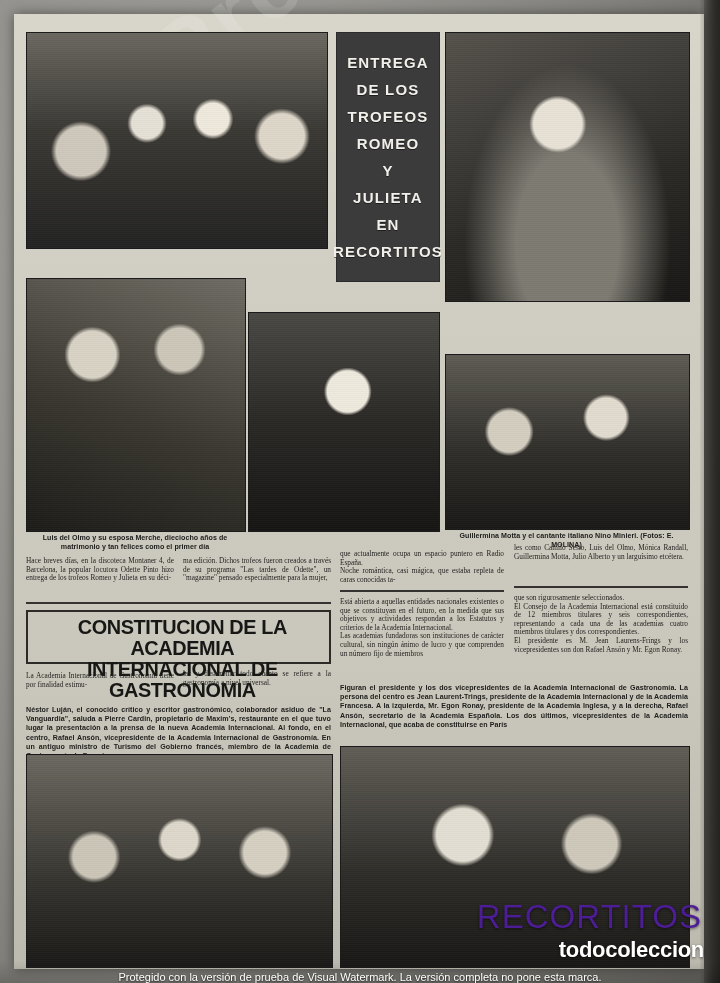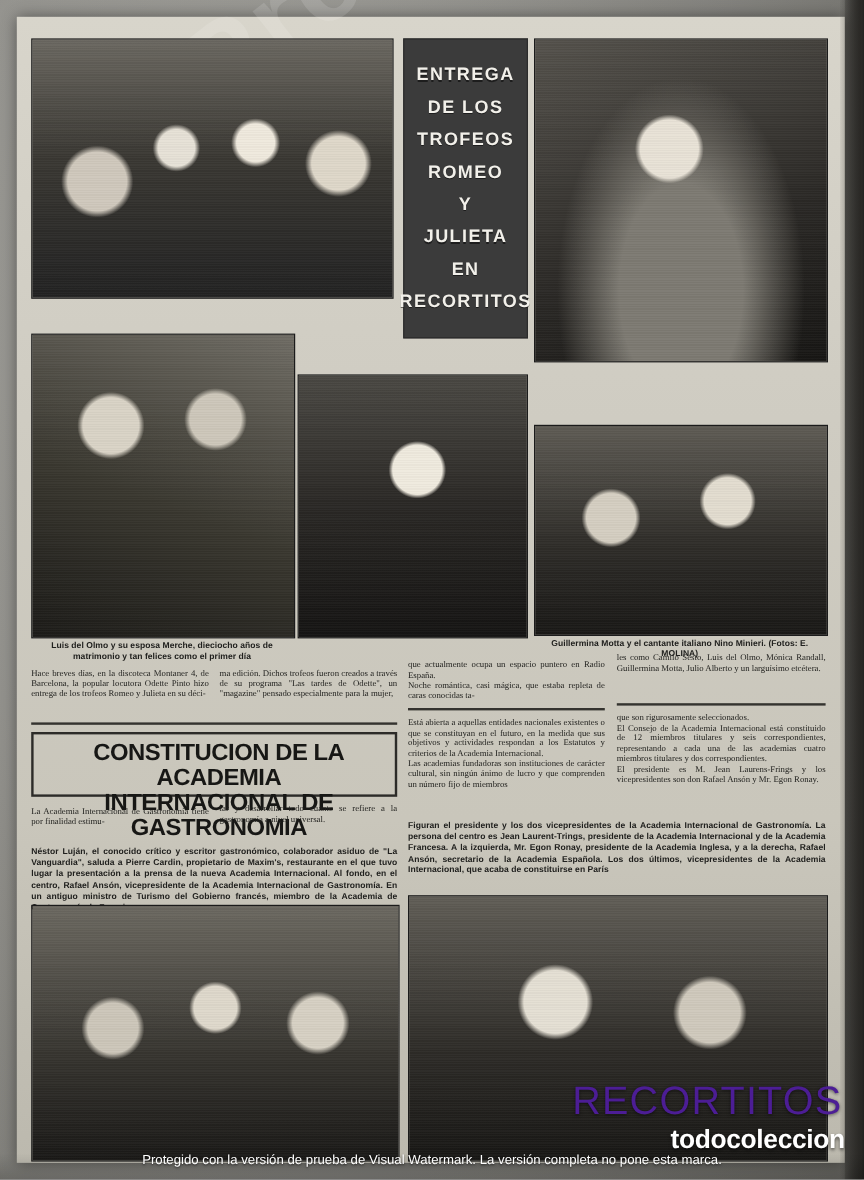--- a/index.html
+++ b/index.html
@@ -229,21 +229,21 @@
     text-shadow: 0 1px 3px rgba(0,0,0,.6);
     line-height: 1;
   }
   .wm-bar {
     position: absolute;
     left: 0;
     bottom: 0;
     width: 720px;
     height: 22px;
     display: flex;
-    align-items: flex-start;
+    align-items: flex-end;
     justify-content: center;
     font-family: "Liberation Sans", sans-serif;
     font-size: 11px;
     color: #ffffff;
     text-shadow: 0 1px 2px rgba(0,0,0,.7);
     background: linear-gradient(180deg, rgba(0,0,0,0.0), rgba(0,0,0,0.18));
   }
 </style>
 </head>
 <body>

